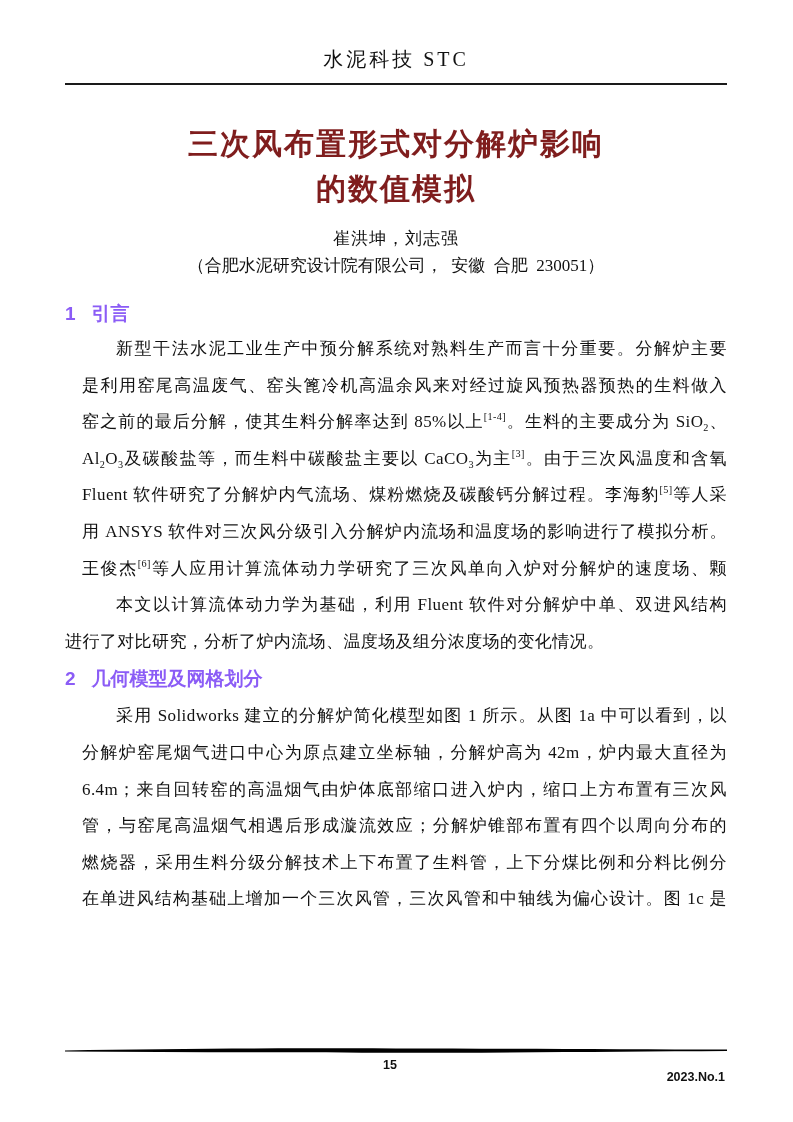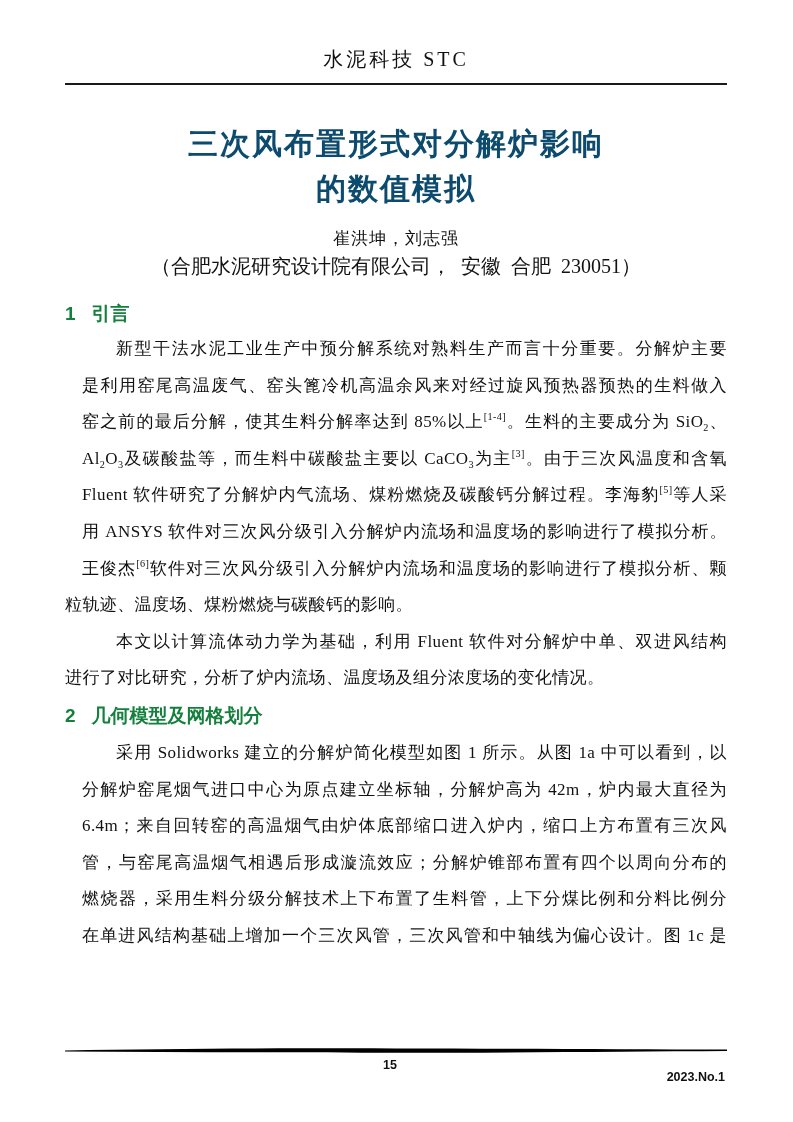--- a/index.html
+++ b/index.html
@@ -28,41 +28,41 @@
     height: 2px; background: #1a1a1a;
   }
   
   .title {
     margin-top: 36px;
     text-align: center;
     font-family: "Liberation Sans", sans-serif;
     font-weight: 700;
     font-size: 30px; line-height: 45px;
     letter-spacing: 2px;
-    color: #0c4a6e;
+    color: #7f1d1d;
   }
   .title .tl { display: block; }
   .authors {
     margin-top: 16px;
     text-align: center;
     font-size: 17px; line-height: 24px;
     letter-spacing: 1px;
   }
   .affiliation {
     margin-top: 3px;
     text-align: center;
-    font-size: 20px; line-height: 24px;
+    font-size: 17px; line-height: 24px;
     white-space: pre;
   }
   
   .section {
     font-family: "Liberation Sans", sans-serif;
     font-weight: 700;
     font-size: 19px; line-height: 26px;
-    color: #15803d;
+    color: #8b5cf6;
   }
   .section .sec-num { margin-right: 16px; }
   #section-1 { margin-top: 23px; }
   #section-2 { margin-top: 6px; margin-bottom: 6px; }
   
   .para { font-size: 17px; }
   .line {
     line-height: 36.6px;
     height: 36.6px;
     overflow: hidden;
@@ -118,22 +118,21 @@
     <span class="sec-num">1</span><span class="sec-title">引言</span>
   </h2>
 
   <div class="para para-first">
     <div class="line indent just"><span>新型干法水泥工业生产中预分解系统对熟料生产而言十分重要。分解炉主要</span></div>
     <div class="line just"><span>是利用窑尾高温废气、窑头篦冷机高温余风来对经过旋风预热器预热的生料做入</span></div>
     <div class="line just"><span>窑之前的最后分解，使其生料分解率达到 85%以上</span><sup>[1-4]</sup><span>。生料的主要成分为 SiO</span><sub>2</sub><span>、</span></div>
     <div class="line just"><span>Al</span><sub>2</sub><span>O</span><sub>3</sub><span>及碳酸盐等，而生料中碳酸盐主要以 CaCO</span><sub>3</sub><span>为主</span><sup>[3]</sup><span>。由于三次风温度和含氧</span></div>
     <div class="line just"><span>Fluent 软件研究了分解炉内气流场、煤粉燃烧及碳酸钙分解过程。李海豹</span><sup>[5]</sup><span>等人采</span></div>
     <div class="line just"><span>用 ANSYS 软件对三次风分级引入分解炉内流场和温度场的影响进行了模拟分析。</span></div>
-    <div class="line just"><span>王俊杰</span><sup>[6]</sup><span>软件对三次风分级引入分解炉内流场和温度场的影响进行了模拟分析、颗</span></div>
-    <div class="line"><span>粒轨迹、温度场、煤粉燃烧与碳酸钙的影响。</span></div>
+    <div class="line just"><span>王俊杰</span><sup>[6]</sup><span>等人应用计算流体动力学研究了三次风单向入炉对分解炉的速度场、颗</span></div>
   </div>
 
   <div class="para">
     <div class="line indent just"><span>本文以计算流体动力学为基础，利用 Fluent 软件对分解炉中单、双进风结构</span></div>
     <div class="line"><span>进行了对比研究，分析了炉内流场、温度场及组分浓度场的变化情况。</span></div>
   </div>
 
   <h2 class="section" id="section-2">
     <span class="sec-num">2</span><span class="sec-title">几何模型及网格划分</span>
   </h2>

